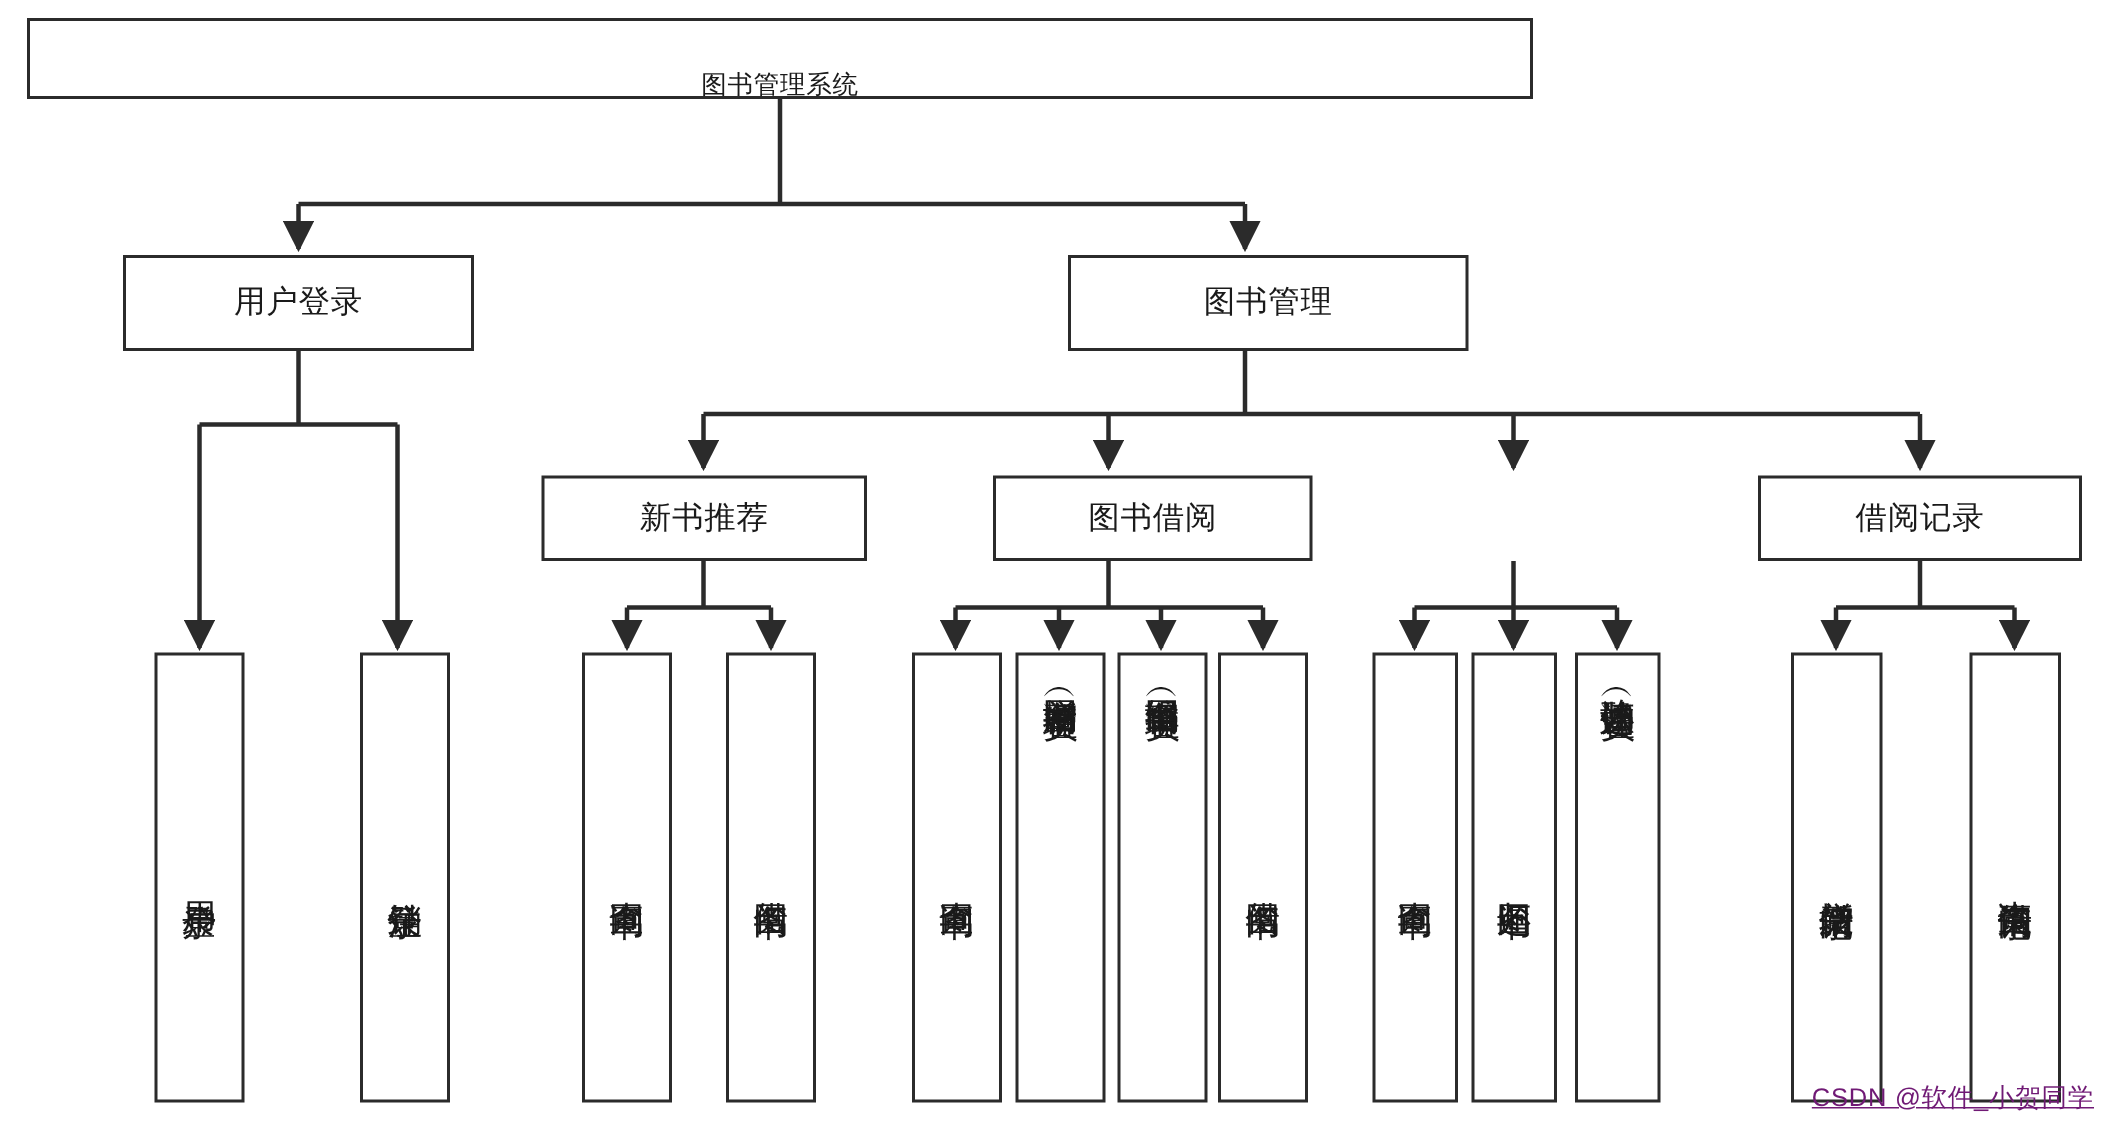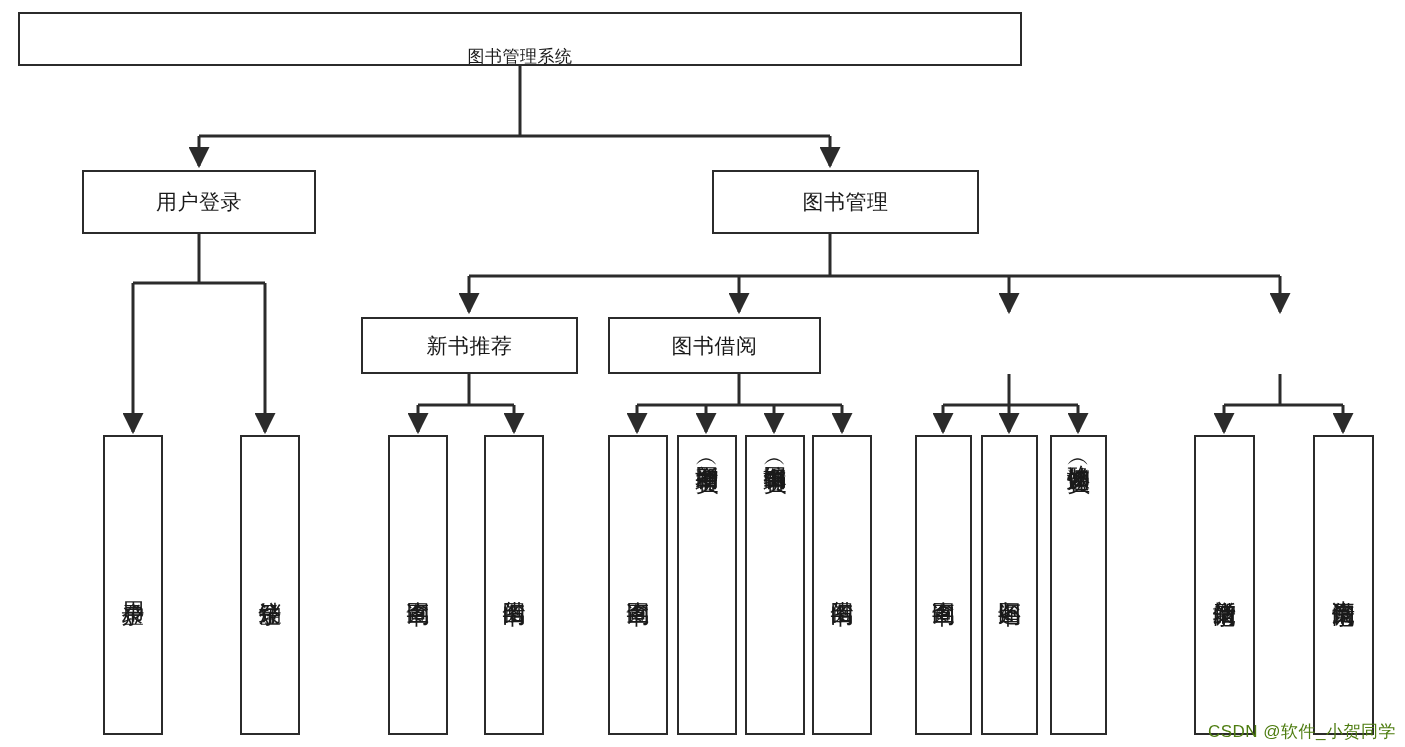--- a/index.html
+++ b/index.html
@@ -66,23 +66,24 @@
   }
   .node.vert.center-text {
     align-items: center;
     padding-top: 0;
   }
   #watermark {
     position: absolute;
     right: 9px;
     bottom: 4px;
     font-size: 17px;
-    color: #4d7c0f;
+    color: #701a75;
     white-space: nowrap;
     letter-spacing: 0.5px;
+    text-decoration: underline;
   }
 </style>
 </head>
 <body>
 
 <div id="canvas">
 
   <svg id="edges" viewBox="0 0 1405 747" width="1405" height="747">
     <defs>
       <marker id="arrow" viewBox="0 0 10 10" refX="9" refY="5" markerWidth="7" markerHeight="7" orient="auto-start-reverse">
@@ -142,22 +143,25 @@
   <div class="node horiz" style="left:82px; top:170px; width:234px; height:64px;">
     <span class="label">用户登录</span>
   </div>
   <div class="node horiz" style="left:712px; top:170px; width:267px; height:64px;">
     <span class="label">图书管理</span>
   </div>
 
   <div class="node horiz" style="left:361px; top:317px; width:217px; height:57px;">
     <span class="label">新书推荐</span>
   </div>
-  <div class="node horiz" style="left:608px; top:317px; width:213px; height:57px;">
+  <div class="node horiz" style="left:662px; top:317px; width:213px; height:57px;">
     <span class="label">图书借阅</span>
+  </div>
+  <div class="node horiz" style="left:1172px; top:317px; width:216px; height:57px;">
+    <span class="label">借阅记录</span>
   </div>
 
   <div class="node vert center-text" style="left:103px; top:435px; width:60px; height:300px;">
     <span class="label">用户登录</span>
   </div>
   <div class="node vert center-text" style="left:240px; top:435px; width:60px; height:300px;">
     <span class="label">注销登录</span>
   </div>
 
   <div class="node vert center-text" style="left:388px; top:435px; width:60px; height:300px;">

